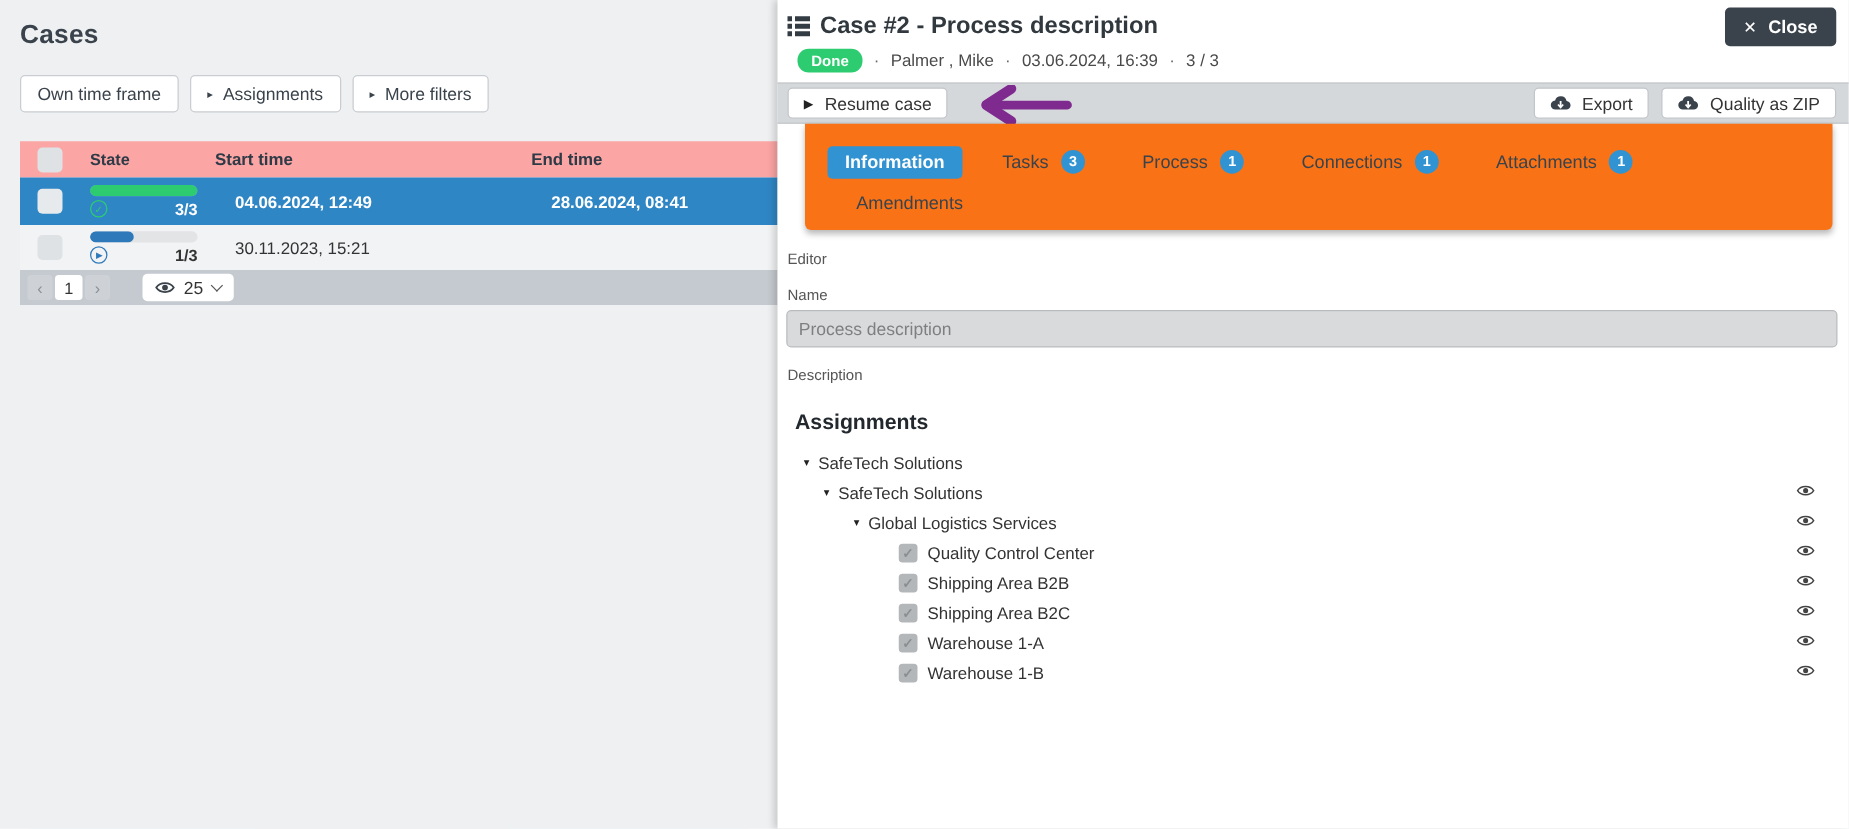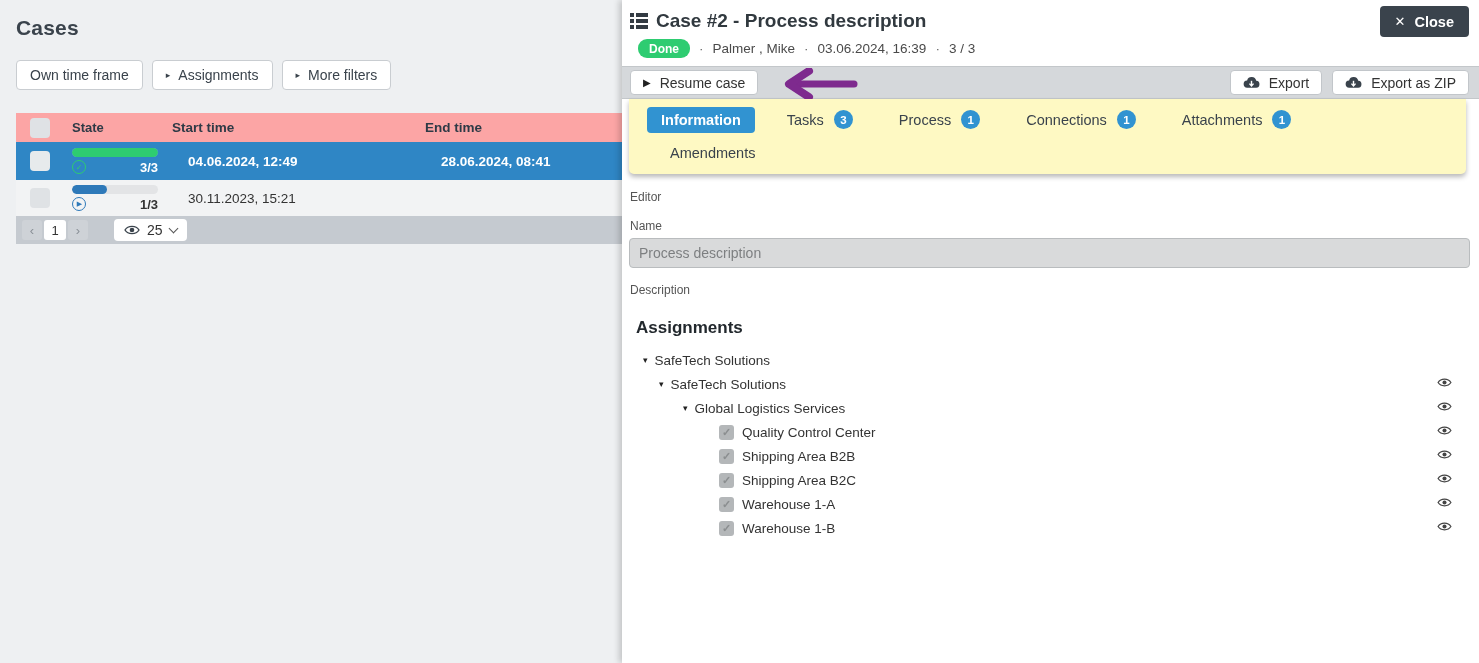--- a/index.html
+++ b/index.html
@@ -63,22 +63,22 @@
   .meta-dot { color:#666; }
 
   .rp-toolbar { background:#d5d8db; border-top:1px solid #c3c7ca; border-bottom:1px solid #c3c7ca; height:33px;
     display:flex; align-items:center; padding:0 10px 0 8px; position:relative; }
   .tool-btn { background:#fff; border:1px solid #c2c6ca; border-radius:4px; height:25px; padding:0 12px;
     font-size:14px; color:#333; display:flex; align-items:center; gap:9px; cursor:pointer; }
   .play-glyph { font-size:10px; color:#222; }
   .toolbar-right { margin-left:auto; display:flex; gap:10px; }
   .annot-arrow { position:absolute; left:158px; top:1px; }
 
-  .tab-card { background:#fef9c3; margin:0 13px 0 7px; border-radius:0 0 5px 5px; box-shadow:0 3px 5px rgba(0,0,0,.28);
-    padding:6px 0 8px 0; position:relative; z-index:2; }
+  .tab-card { background:#f97316; margin:0 13px 0 22px; border-radius:0 0 5px 5px; box-shadow:0 3px 5px rgba(0,0,0,.28);
+    padding:16px 0 8px 0; position:relative; z-index:2; }
   .tab-row { display:flex; align-items:center; }
   .tab-row2 { margin-top:6px; padding-left:27px; }
   .tab { display:flex; align-items:center; gap:10px; font-size:14.5px; color:#3a434c; padding:5px 14px;
     border-radius:4px; margin-left:18px; cursor:pointer; }
   .tab:first-child { margin-left:18px; }
   .tab.active { background:#3193d1; color:#fff; font-weight:bold; margin-left:18px; }
   .tab-badge { background:#3193d1; color:#fff; width:19px; height:19px; border-radius:50%; font-size:11.5px;
     font-weight:bold; display:flex; align-items:center; justify-content:center; }
 
   .rp-form { padding:16px 9px 0 7px; }
@@ -217,21 +217,21 @@
           <path d="M7.6 8.8 L10 11.6 L12.4 8.8" fill="none" stroke="#fff" stroke-width="1.7"></path>
         </svg>
         <span>Export</span>
       </button>
       <button class="tool-btn">
         <svg width="17" height="13" viewBox="0 0 20 15">
           <path d="M5.3 13.6 a4.3 4.3 0 0 1 -.5-8.6 A5.6 5.6 0 0 1 15.6 5.5 A3.9 3.9 0 0 1 15 13.6 Z" fill="#3a434c"></path>
           <path d="M10 5.5 v5" stroke="#fff" stroke-width="1.7"></path>
           <path d="M7.6 8.8 L10 11.6 L12.4 8.8" fill="none" stroke="#fff" stroke-width="1.7"></path>
         </svg>
-        <span>Export as ZIP</span>
+        <span>Quality as ZIP</span>
       </button>
     </div>
   </div>
 
   <div class="tab-card">
     <div class="tab-row">
       <span class="tab active">
         <span>Information</span>
       </span>
       <span class="tab">

